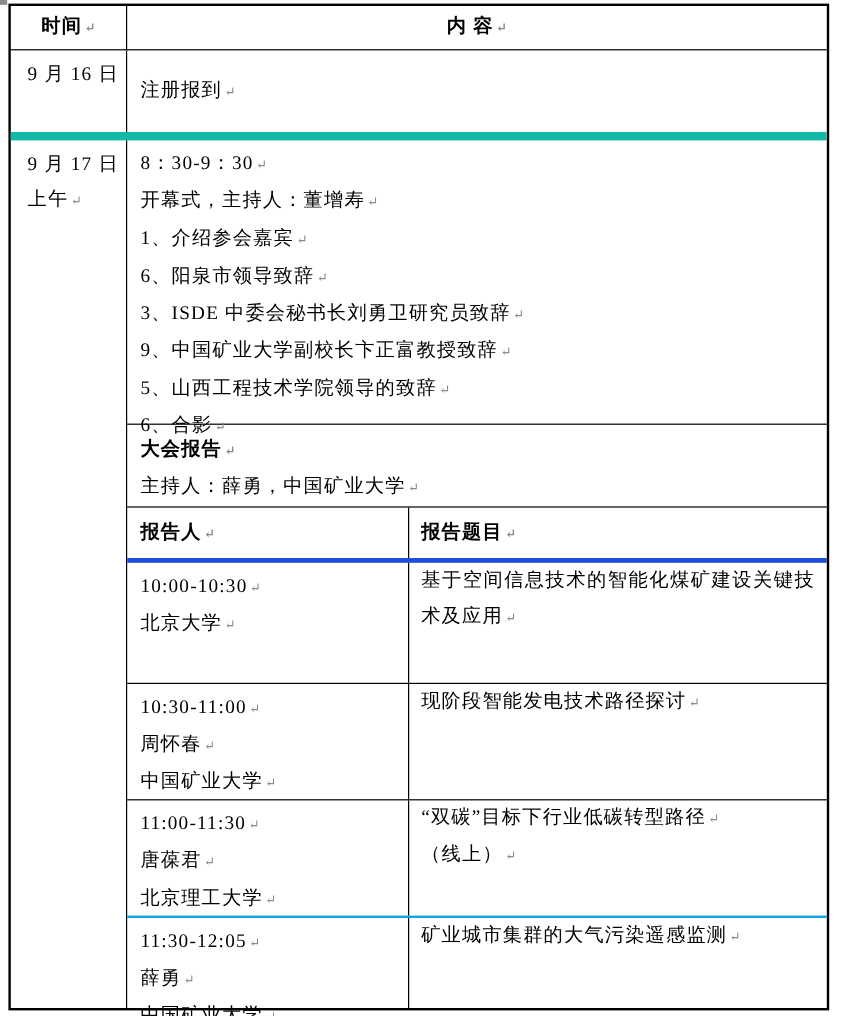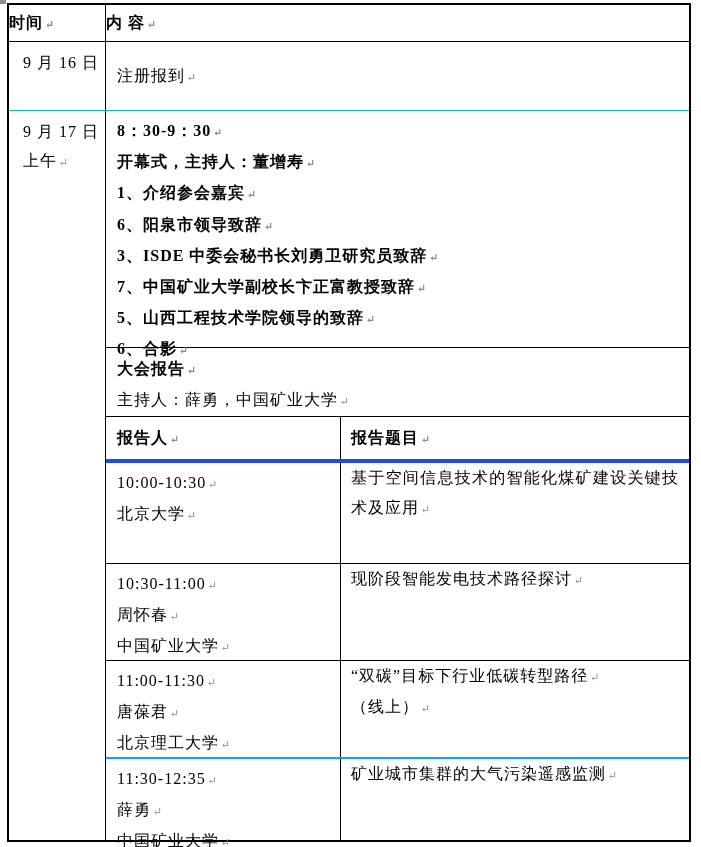--- a/index.html
+++ b/index.html
@@ -9,37 +9,37 @@
     color:#000; font-size:16px;
   }
   .artifact { position:absolute; left:0; top:0; width:6px; height:4px; background:#8c8c8c; }
   .tbl {
     position:absolute; left:7px; top:3px; width:684px; height:839px;
     border:2px solid #000; box-sizing:border-box;
     display:flex; flex-direction:column; background:#fff;
   }
   .row { display:flex; flex:0 0 auto; }
   .hdr { height:36px; border-bottom:1px solid #000; }
-  .r16 { height:68px; border-bottom:1px solid #14b8a6; }
+  .r16 { height:68px; border-bottom:7px solid #14b8a6; }
   .r17 { flex:1 1 auto; min-height:0; }
   .tcell {
     width:97px; flex:0 0 97px; border-right:1px solid #000; box-sizing:border-box;
     padding:6px 2px 0 14px;
   }
   .ccell { flex:1 1 auto; min-width:0; box-sizing:border-box; }
   .pad { padding-left:11px; }
-  .center { display:flex; align-items:center; padding:0; }
+  .center { display:flex; align-items:center; justify-content:center; padding:0; }
   .vcent { display:flex; align-items:center; }
   .col { display:flex; flex-direction:column; padding:0; }
   .bold { font-weight:bold; }
   .p { margin:0; line-height:29px; letter-spacing:1px; }
   .p::after { content:"↵"; color:#8a8a8a; font-size:11px; letter-spacing:0; padding-left:2px; }
   .nopm::after { content:none; }
   .opening { height:237px; border-bottom:1px solid #000; padding:5px 8px 0 11px; box-sizing:border-box; }
-  .opening .p { line-height:29.2px;font-weight:bold; }
+  .opening .p { line-height:29.2px; }
   .session { height:69px; border-bottom:1px solid #000; padding:6px 8px 15px 11px; box-sizing:border-box; }
   .nrow { display:flex; flex:0 0 auto; min-height:0; }
   .nhdr { height:42px; border-bottom:4px solid #1d4ed8; }
   .nr1 { height:100px; border-bottom:1px solid #000; }
   .nr2 { height:96px; border-bottom:1px solid #000; }
   .nr3 { height:96px; border-bottom:2px solid #0ea5e9; }
   .nr4 { flex:1 1 auto; }
   .ncell-l {
     width:235px; flex:0 0 235px; border-right:1px solid #000; box-sizing:border-box;
     padding:5px 4px 0 11px;
@@ -85,21 +85,21 @@
       <p class="p">上午</p>
     </div>
     <div class="ccell col">
 
       <div class="opening">
         <p class="p">8：30-9：30</p>
         <p class="p">开幕式，主持人：董增寿</p>
         <p class="p">1、介绍参会嘉宾</p>
         <p class="p">6、阳泉市领导致辞</p>
         <p class="p">3、ISDE 中委会秘书长刘勇卫研究员致辞</p>
-        <p class="p">7、中国矿业大学副校长卞正富教授致辞</p>
+        <p class="p">9、中国矿业大学副校长卞正富教授致辞</p>
         <p class="p">5、山西工程技术学院领导的致辞</p>
         <p class="p">6、合影</p>
       </div>
 
       <div class="session">
         <p class="p bold">大会报告</p>
         <p class="p">主持人：薛勇，中国矿业大学</p>
       </div>
 
       <div class="nrow nhdr">
@@ -139,21 +139,21 @@
           <p class="p">北京理工大学</p>
         </div>
         <div class="ncell-r vc">
           <p class="p">“双碳”目标下行业低碳转型路径</p>
           <p class="p">（线上）</p>
         </div>
       </div>
 
       <div class="nrow nr4">
         <div class="ncell-l">
-          <p class="p">11:30-12:35</p>
+          <p class="p">11:30-12:05</p>
           <p class="p">薛勇</p>
           <p class="p">中国矿业大学</p>
         </div>
         <div class="ncell-r vc">
           <p class="p">矿业城市集群的大气污染遥感监测</p>
         </div>
       </div>
 
     </div>
   </div>

